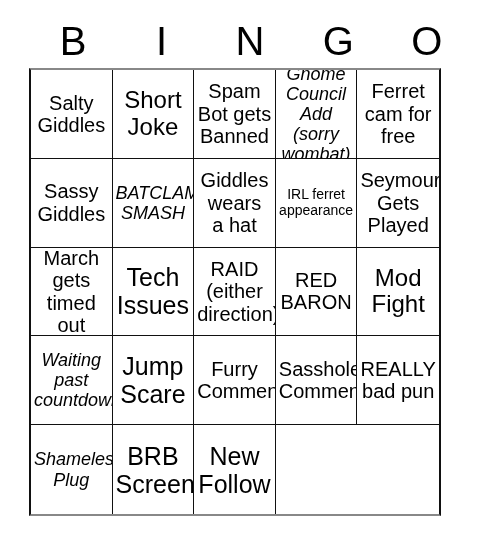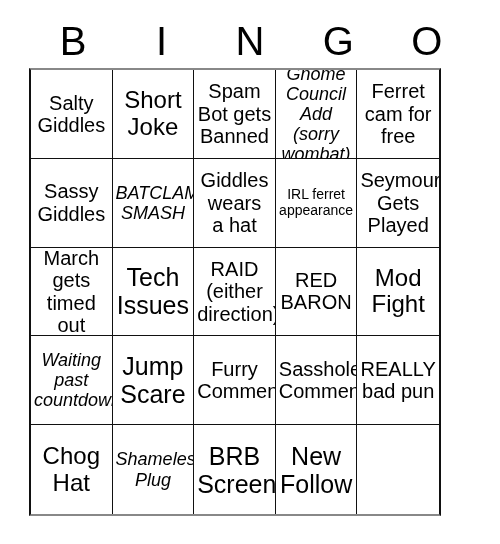--- a/index.html
+++ b/index.html
@@ -184,24 +184,20 @@
     <div class="cell">
         <span class="cell-text fs-md">Sasshole
 Comment</span>
       </div>
 
     <div class="cell">
         <span class="cell-text fs-md">REALLY
 bad pun</span>
       </div>
     <div class="cell">
-        <span class="cell-text fs-xl">Chog
-Hat</span>
-      </div>
-    <div class="cell">
         <span class="cell-text fs-sm">Shameless
 Plug</span>
       </div>
     <div class="cell">
         <span class="cell-text fs-lg">BRB
 Screen</span>
       </div>
     <div class="cell">
         <span class="cell-text fs-lg">New
 Follow</span>

